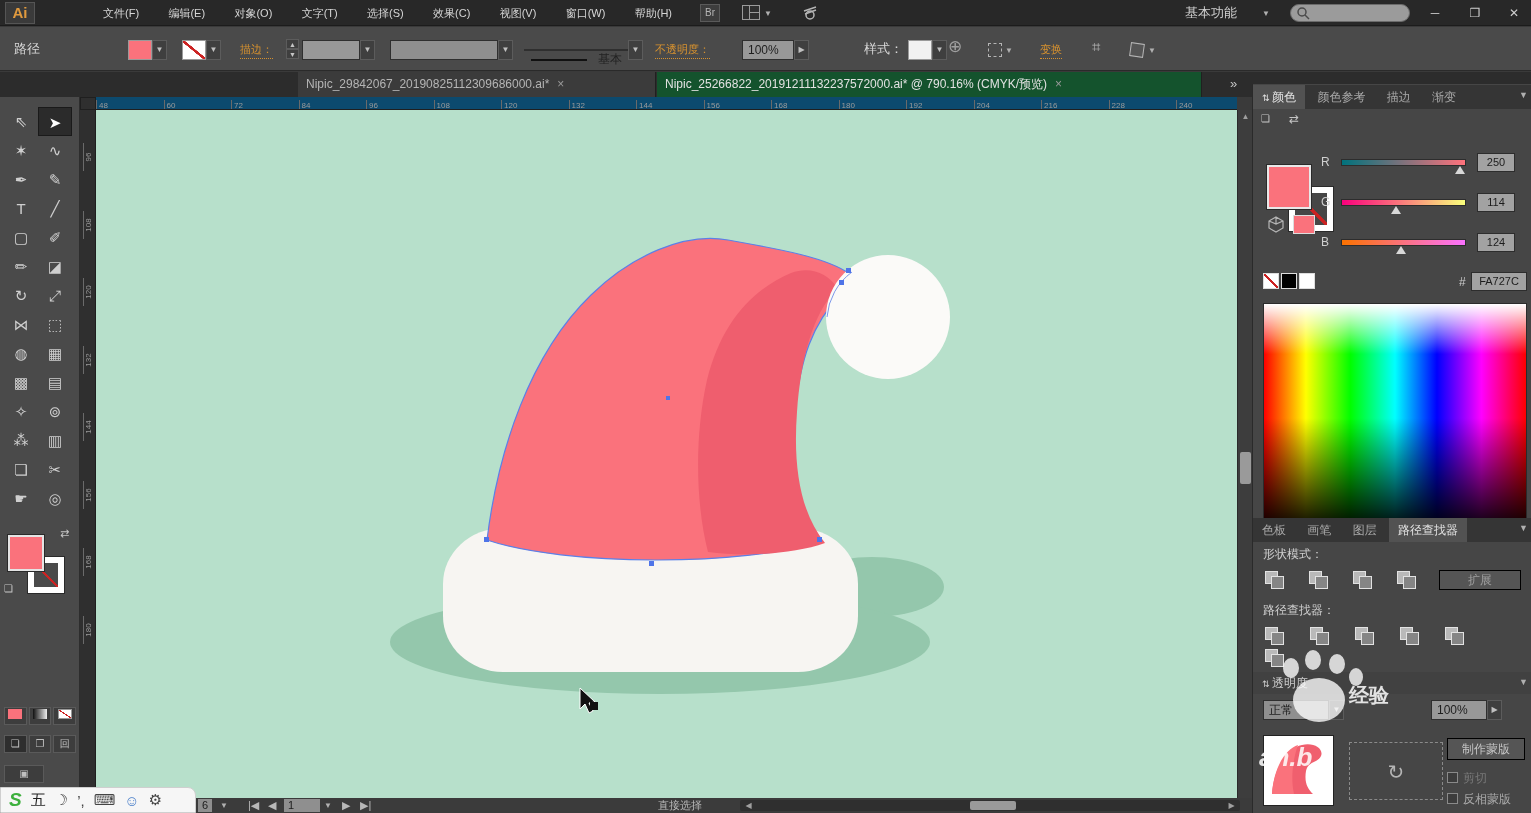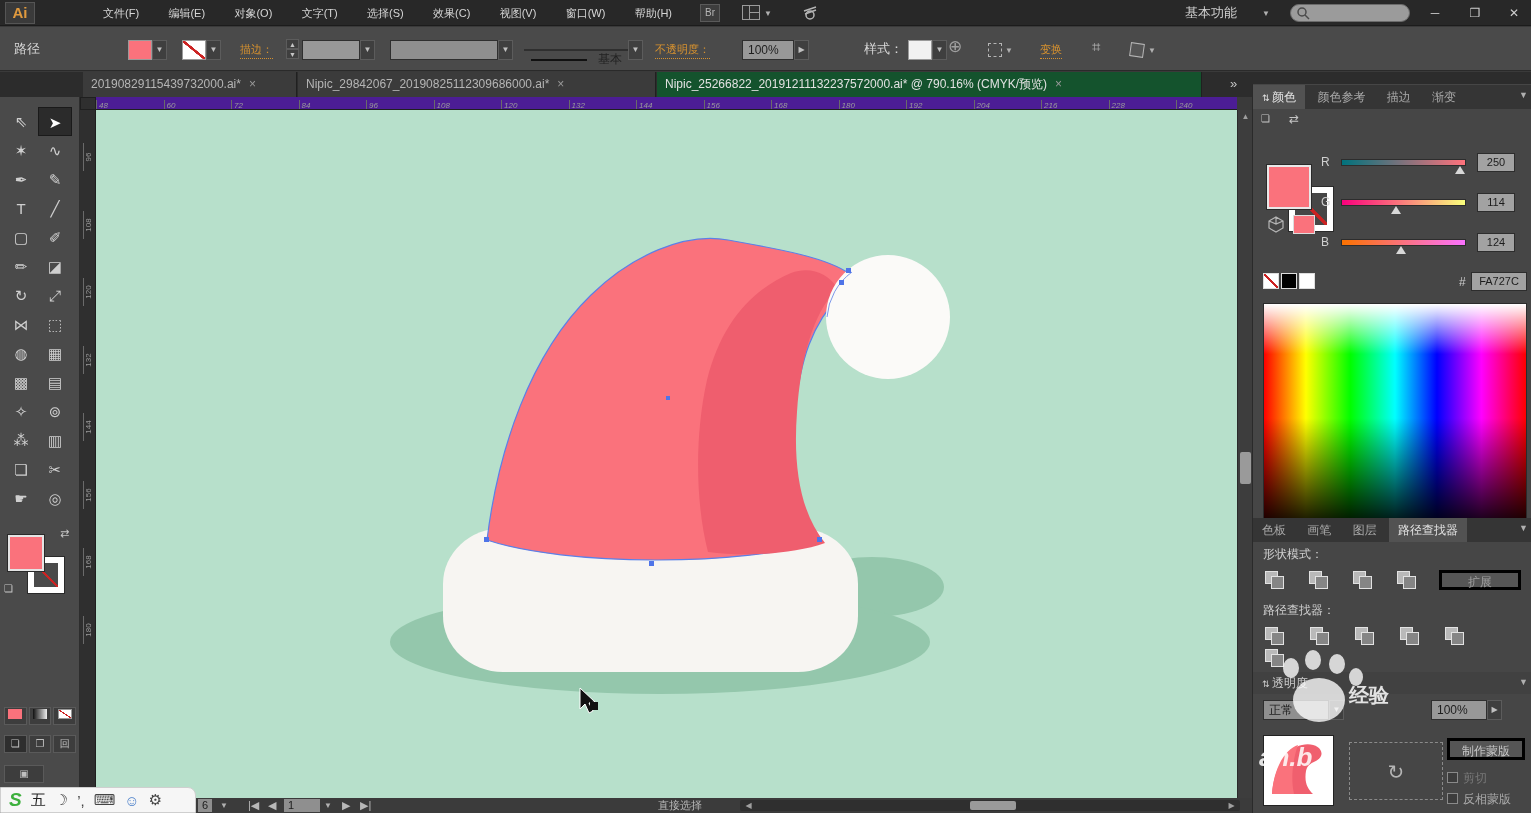--- a/index.html
+++ b/index.html
@@ -44,21 +44,21 @@
   #fillstroke{left:4px;top:428px;width:72px;height:86px;}
   #fill-swatch{left:4px;top:10px;width:36px;height:36px;background:#fa727c;border:2px solid #e4e4e4;outline:1px solid #2a2a2a;}
   #stroke-swatch{left:24px;top:32px;width:36px;height:36px;border:6px solid #fff;outline:1px solid #2a2a2a;background:linear-gradient(to top right,transparent 46%,#c22 47%,#c22 53%,transparent 54%);}
   #swap-fs{left:56px;top:2px;color:#c5c5c5;font-size:11px;}
   #mini-fs{left:0px;top:58px;color:#c5c5c5;font-size:10px;}
   .tbtn-row{left:4px;width:72px;height:20px;display:flex;gap:2px;}
   .tbtn{flex:1;height:18px;background:#3d3d3d;border:1px solid #5a5a5a;text-align:center;line-height:16px;font-size:10px;color:#c0c0c0;}
   .tbtn .chip{display:inline-block;width:14px;height:10px;}
   
   #corner{left:80px;top:97px;width:16px;height:13px;background:#2f2f2f;border:1px solid #1f1f1f;}
-  #hruler{left:96px;top:97px;width:1141px;height:13px;background:#4c1d95;border-bottom:1px solid #1f1f1f;overflow:hidden;white-space:nowrap;font-style:italic;}
+  #hruler{left:96px;top:97px;width:1141px;height:13px;background:#0c4a6e;border-bottom:1px solid #1f1f1f;overflow:hidden;white-space:nowrap;}
   .hrl{display:inline-block;width:67.5px;color:#9a9a9a;font-size:8px;border-left:1px solid #6a6a6a;padding-left:2px;height:13px;line-height:12px;}
   #vruler{left:80px;top:110px;width:16px;height:688px;background:#2f2f2f;border-right:1px solid #1f1f1f;overflow:hidden;}
   .vrl{position:absolute;left:-6px;width:28px;text-align:center;color:#9a9a9a;font-size:8px;transform:rotate(-90deg);border-top:1px solid #6a6a6a;}
   #canvas{left:96px;top:110px;width:1141px;height:688px;}
   #vscroll{left:1237px;top:110px;width:15px;height:688px;background:#3d3d3d;border-left:1px solid #2a2a2a;}
   #vthumb{left:2px;top:342px;width:11px;height:32px;background:#9a9a9a;border-radius:2px;}
   .scroll-arrow{color:#9f9f9f;font-size:8px;width:15px;text-align:center;}
   
   #statusbar{left:80px;top:798px;width:1173px;height:15px;background:#3b3b3b;color:#b8b8b8;font-size:11px;overflow:hidden;}
   .sb{position:absolute;top:1px;height:13px;line-height:13px;}
@@ -80,21 +80,21 @@
   .valbox{position:absolute;left:224px;width:38px;height:19px;background:#a2a2a2;border:1px solid #2d2d2d;color:#1c1c1c;font-size:11px;text-align:center;line-height:17px;}
   #spectrum{left:10px;top:194px;width:264px;height:230px;border:1px solid #2b2b2b;
     background-image:linear-gradient(to bottom,rgba(255,255,255,1) 0%,rgba(255,255,255,0) 22%,rgba(0,0,0,0) 50%,rgba(0,0,0,1) 100%),
     linear-gradient(to right,#f00 0%,#ff0 16%,#0f0 33%,#0ff 50%,#00f 66%,#f0f 83%,#f00 100%);}
   .small-swatch{position:absolute;width:16px;height:16px;border:1px solid #ddd;}
   .sec-label{position:absolute;color:#cfcfcf;font-size:12px;font-family:Liberation Serif, serif;}
   .pfi{position:relative;width:24px;height:19px;display:inline-block;margin-right:20px;}
   .pfi::before{content:"";position:absolute;left:2px;top:1px;width:11px;height:11px;background:#b9b9b9;border:1px solid #e2e2e2;}
   .pfi::after{content:"";position:absolute;left:8px;top:6px;width:11px;height:11px;background:#858585;border:1px solid #e2e2e2;}
   #pathfinders .pfi{margin-right:21px;}
-  .pbtn{position:absolute;background:#555;border:3px solid #000000;color:#9e9e9e;font-size:12px;text-align:center;}
+  .pbtn{position:absolute;background:#555;border:1px solid #000000;color:#9e9e9e;font-size:12px;text-align:center;}
   .checkrow{position:absolute;font-size:12px;color:#a8a8a8;}
   .checkbox{display:inline-block;width:11px;height:11px;border:1px solid #8a8a8a;background:#3c3c3c;vertical-align:-1px;margin-right:5px;}
   #wm{pointer-events:none;}
   #wm .paw{position:absolute;background:#fff;opacity:.78;border-radius:50%;}
   #wm .wmtext{position:absolute;color:#fff;opacity:.85;font-weight:bold;}
 </style>
 </head>
 <body>
 
 <div class="abs" id="titlebar">
@@ -154,21 +154,20 @@
   <span class="cb cb-label" style="left:864px;">样式：</span>
   <span class="cb" style="left:908px;"><span class="swatch" style="background:#f2f2f2;"></span><span class="ddbtn">▼</span></span>
   <span class="cb" style="left:948px;top:10px;font-size:17px;color:#9f9f9f;">⊕</span>
   <span class="cb" style="left:988px;"><span style="display:inline-block;width:14px;height:14px;border:1px dashed #b5b5b5;vertical-align:middle;"></span><span class="dd-arrow" style="margin-left:3px;">▼</span></span>
   <span class="cb link" style="left:1040px;">变换</span>
   <span class="cb" style="left:1092px;top:10px;font-size:15px;color:#b5b5b5;">⌗</span>
   <span class="cb" style="left:1130px;"><span style="display:inline-block;width:14px;height:14px;border:1px solid #b5b5b5;background:#555;vertical-align:middle;transform:rotate(8deg);"></span><span class="dd-arrow" style="margin-left:4px;">▼</span></span>
 </div>
 
 <div class="abs" id="tabbar">
-  <div class="doctab" style="left:83px;width:214px;"><span>20190829115439732000.ai*</span><span class="tab-close">×</span></div>
   <div class="doctab" style="left:298px;width:358px;"><span>Nipic_29842067_20190825112309686000.ai*</span><span class="tab-close">×</span></div>
   <div class="doctab active" style="left:657px;width:545px;"><span>Nipic_25266822_20191211132237572000.ai* @ 790.16% (CMYK/预览)</span><span class="tab-close">×</span></div>
 </div>
 <span class="abs" id="tab-overflow">»</span>
 
 <div class="abs" id="toolbar">
   <div id="tools">
       <div class="tool">⇖</div>
       <div class="tool active">➤</div>
       <div class="tool">✶</div>

